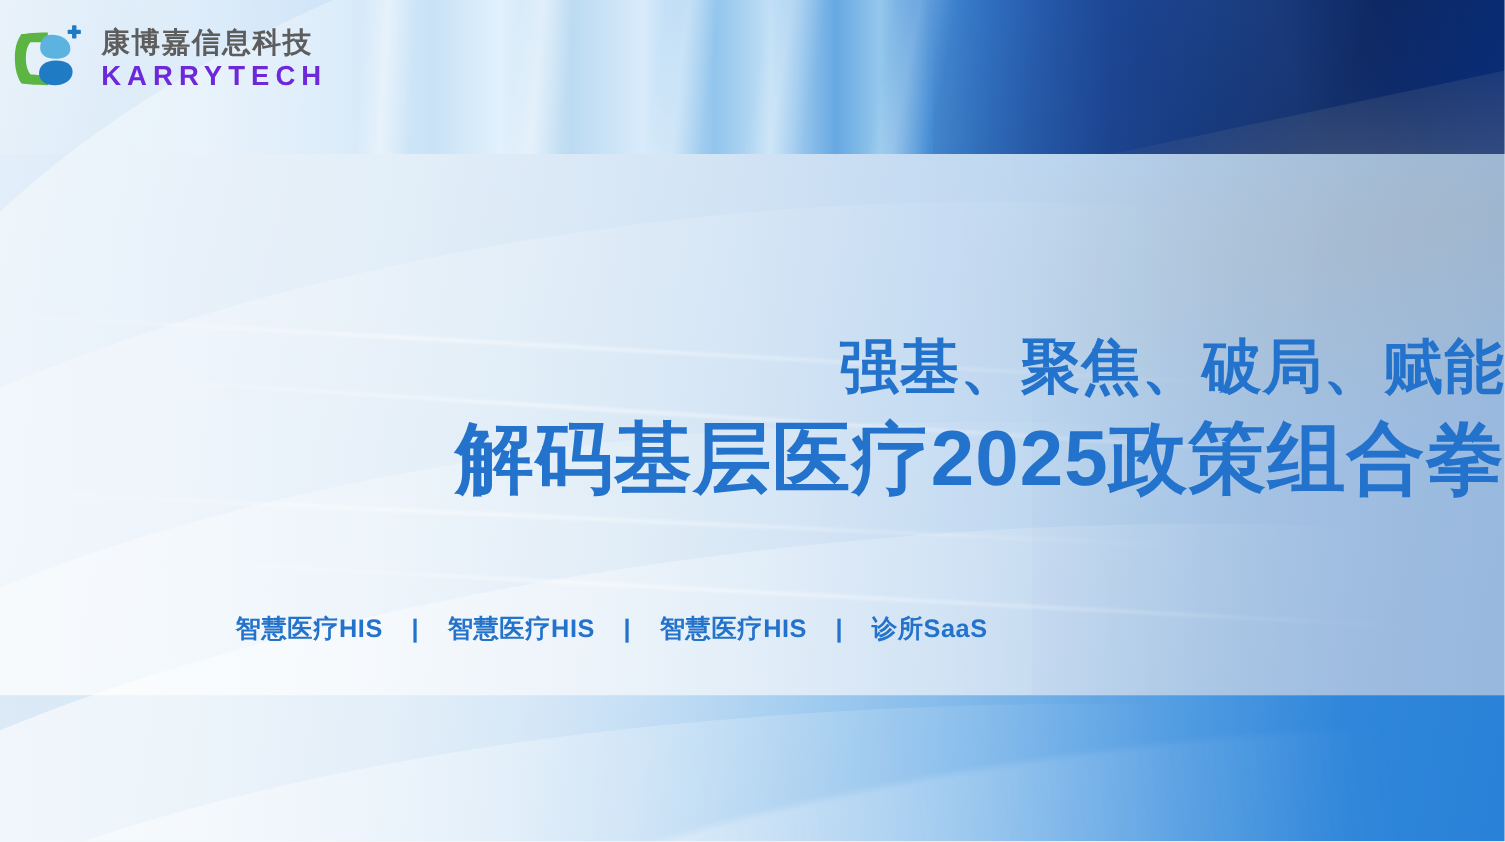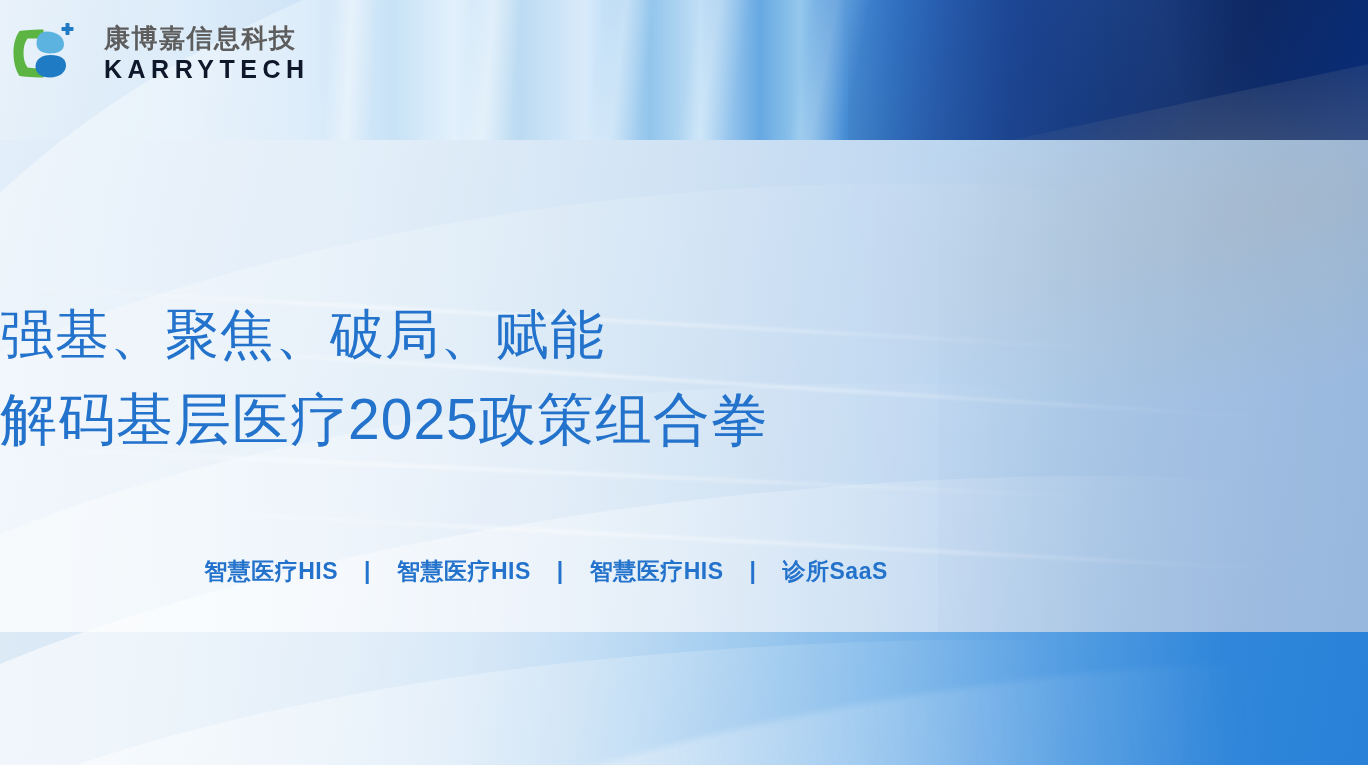--- a/index.html
+++ b/index.html
@@ -187,21 +187,21 @@
     transform: rotate(-8deg);
     filter: blur(3px);
   }
 
   
   .logo-block {
     position: absolute;
     left: 10px; top: 22px;
     display: flex;
     align-items: center;
-    gap: 28px;
+    gap: 16px;
   }
   .logo-mark {
     width: 66px; height: 62px;
     position: relative;
     flex: none;
   }
   .brand-text {
     display: flex;
     flex-direction: column;
     justify-content: center;
@@ -210,45 +210,45 @@
   .brand-cn {
     font-size: 26px;
     font-weight: 700;
     color: #5d5d5d;
     letter-spacing: 1.5px;
     white-space: nowrap;
   }
   .brand-en {
     font-size: 25px;
     font-weight: 700;
-    color: #0f172a;
+    color: #6d28d9;
     letter-spacing: 5.5px;
     margin-top: 6px;
     white-space: nowrap;
   }
 
   
   .headline {
     position: absolute;
     left: 0;
     top: 300px;
     width: 1368px;
-    text-align: left;
+    text-align: right;
     color: #2372cb;
-    font-weight: 400;
+    font-weight: 700;
     line-height: 1.28;
     letter-spacing: 1px;
     white-space: nowrap;
   }
   .headline-l1 { font-size: 54px; }
-  .headline-l2 { font-size: 57px; margin-top: 14px; }
+  .headline-l2 { font-size: 71px; margin-top: 4px; }
 
   .tagline {
     position: absolute;
-    left: 0;
+    left: 10px;
     top: 556px;
     width: 1092px;
     display: flex;
     justify-content: center;
     align-items: center;
     color: #2372cb;
     font-size: 23px;
     font-weight: 700;
     letter-spacing: 0.5px;
     white-space: nowrap;

